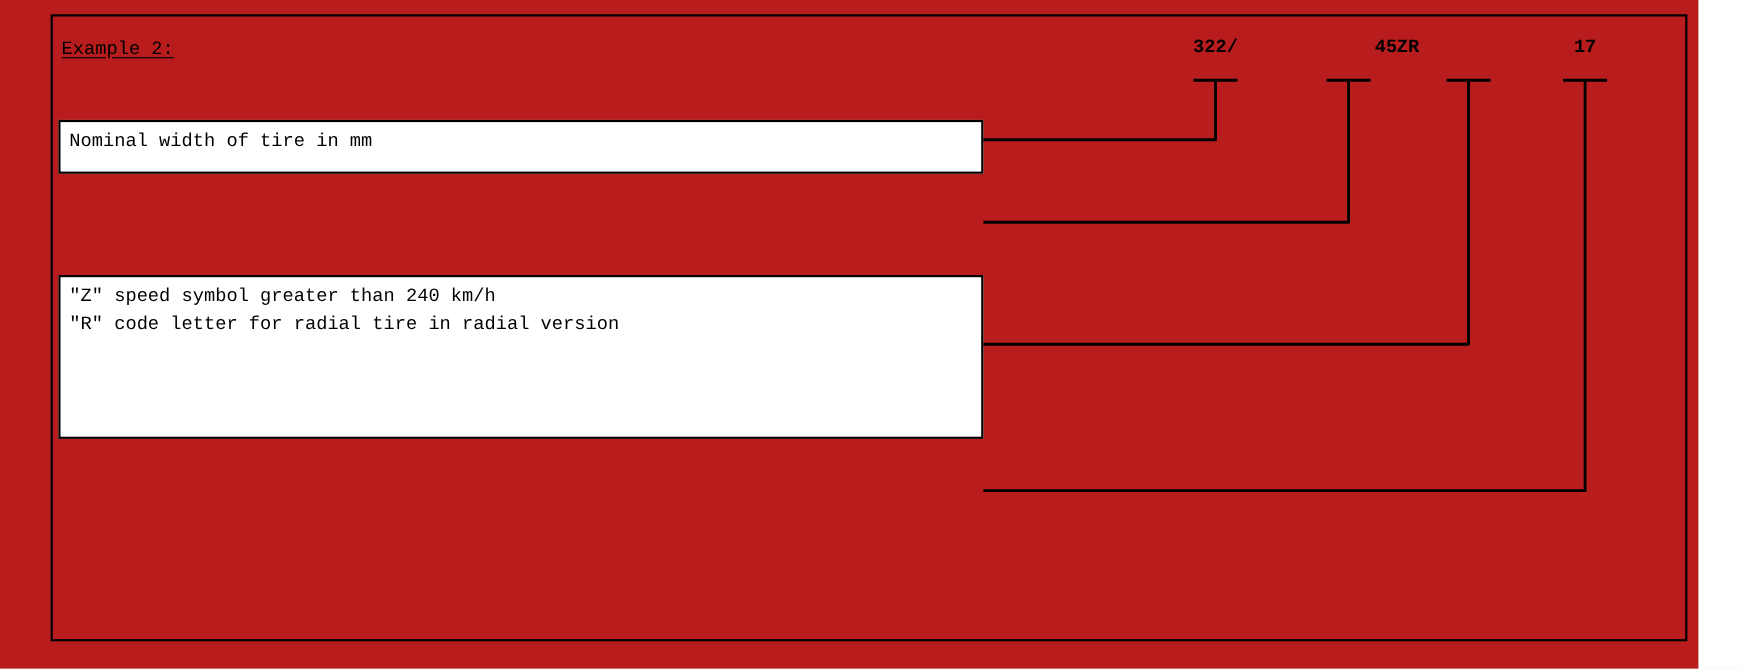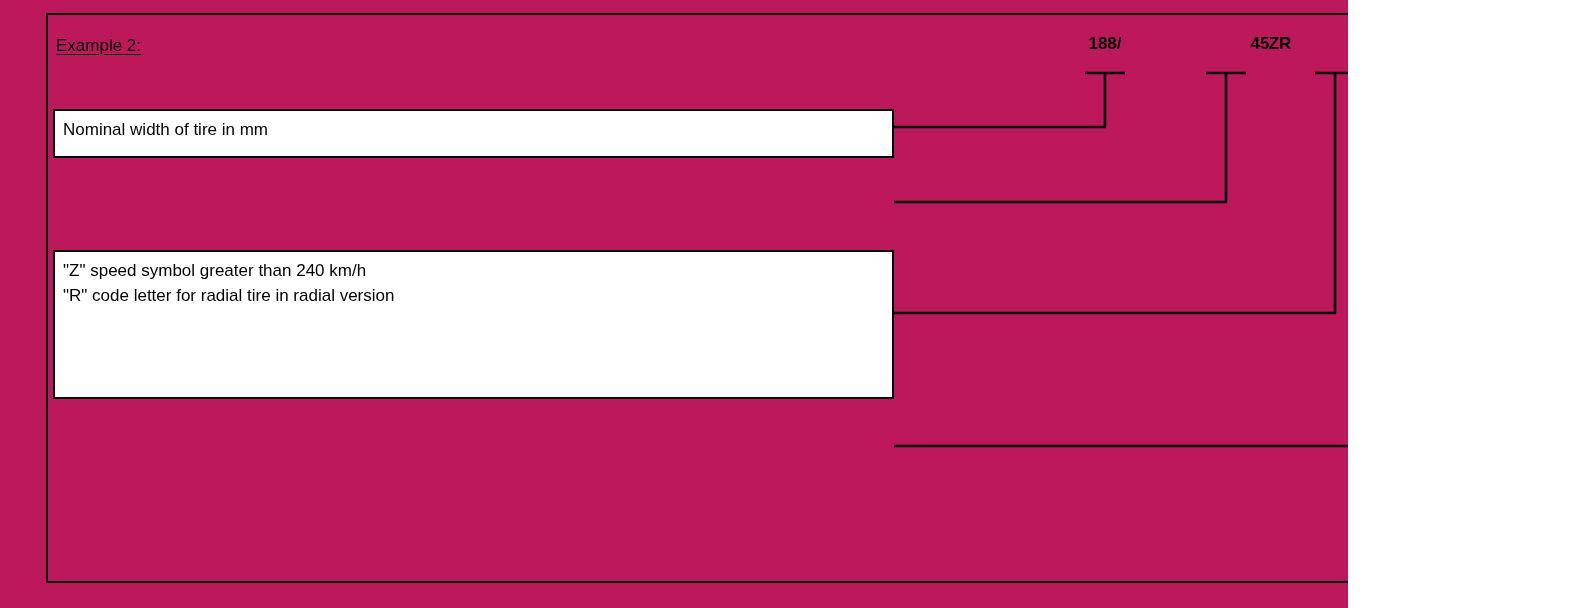--- a/index.html
+++ b/index.html
@@ -2,24 +2,24 @@
 <html><head>
 <meta charset="utf-8">
 <style>
   html, body {
     margin: 0;
     padding: 0;
     background: #ffffff;
   }
   #page {
     position: relative;
-    width: 1348px;
+    width: 1544px;
     height: 608px;
-    background: #be185d;
-    font-family: Liberation Sans, sans-serif;
+    background: #b91c1c;
+    font-family: Liberation Mono, monospace;
     overflow: hidden;
   }
 
   
   #outer-frame {
     position: absolute;
     left: 46px;
     top: 13px;
     width: 1488px;
     height: 570px;
@@ -88,21 +88,21 @@
 </style>
 </head>
 <body>
 
 <div id="page">
 
   <div id="outer-frame"></div>
 
   <div id="example-title">Example 2:</div>
 
-  <div class="code-label" style="left:1105px;">188/</div>
+  <div class="code-label" style="left:1105px;">322/</div>
   <div class="code-label" style="left:1260px;">45</div>
   <div class="code-label" style="left:1280px;">ZR</div>
   <div class="code-label" style="left:1441px;">17</div>
 
   <div class="desc-box" id="desc-box-1">
     <div class="box-text">Nominal width of tire in mm</div>
   </div>
 
 
   <div class="desc-box" id="desc-box-3">

